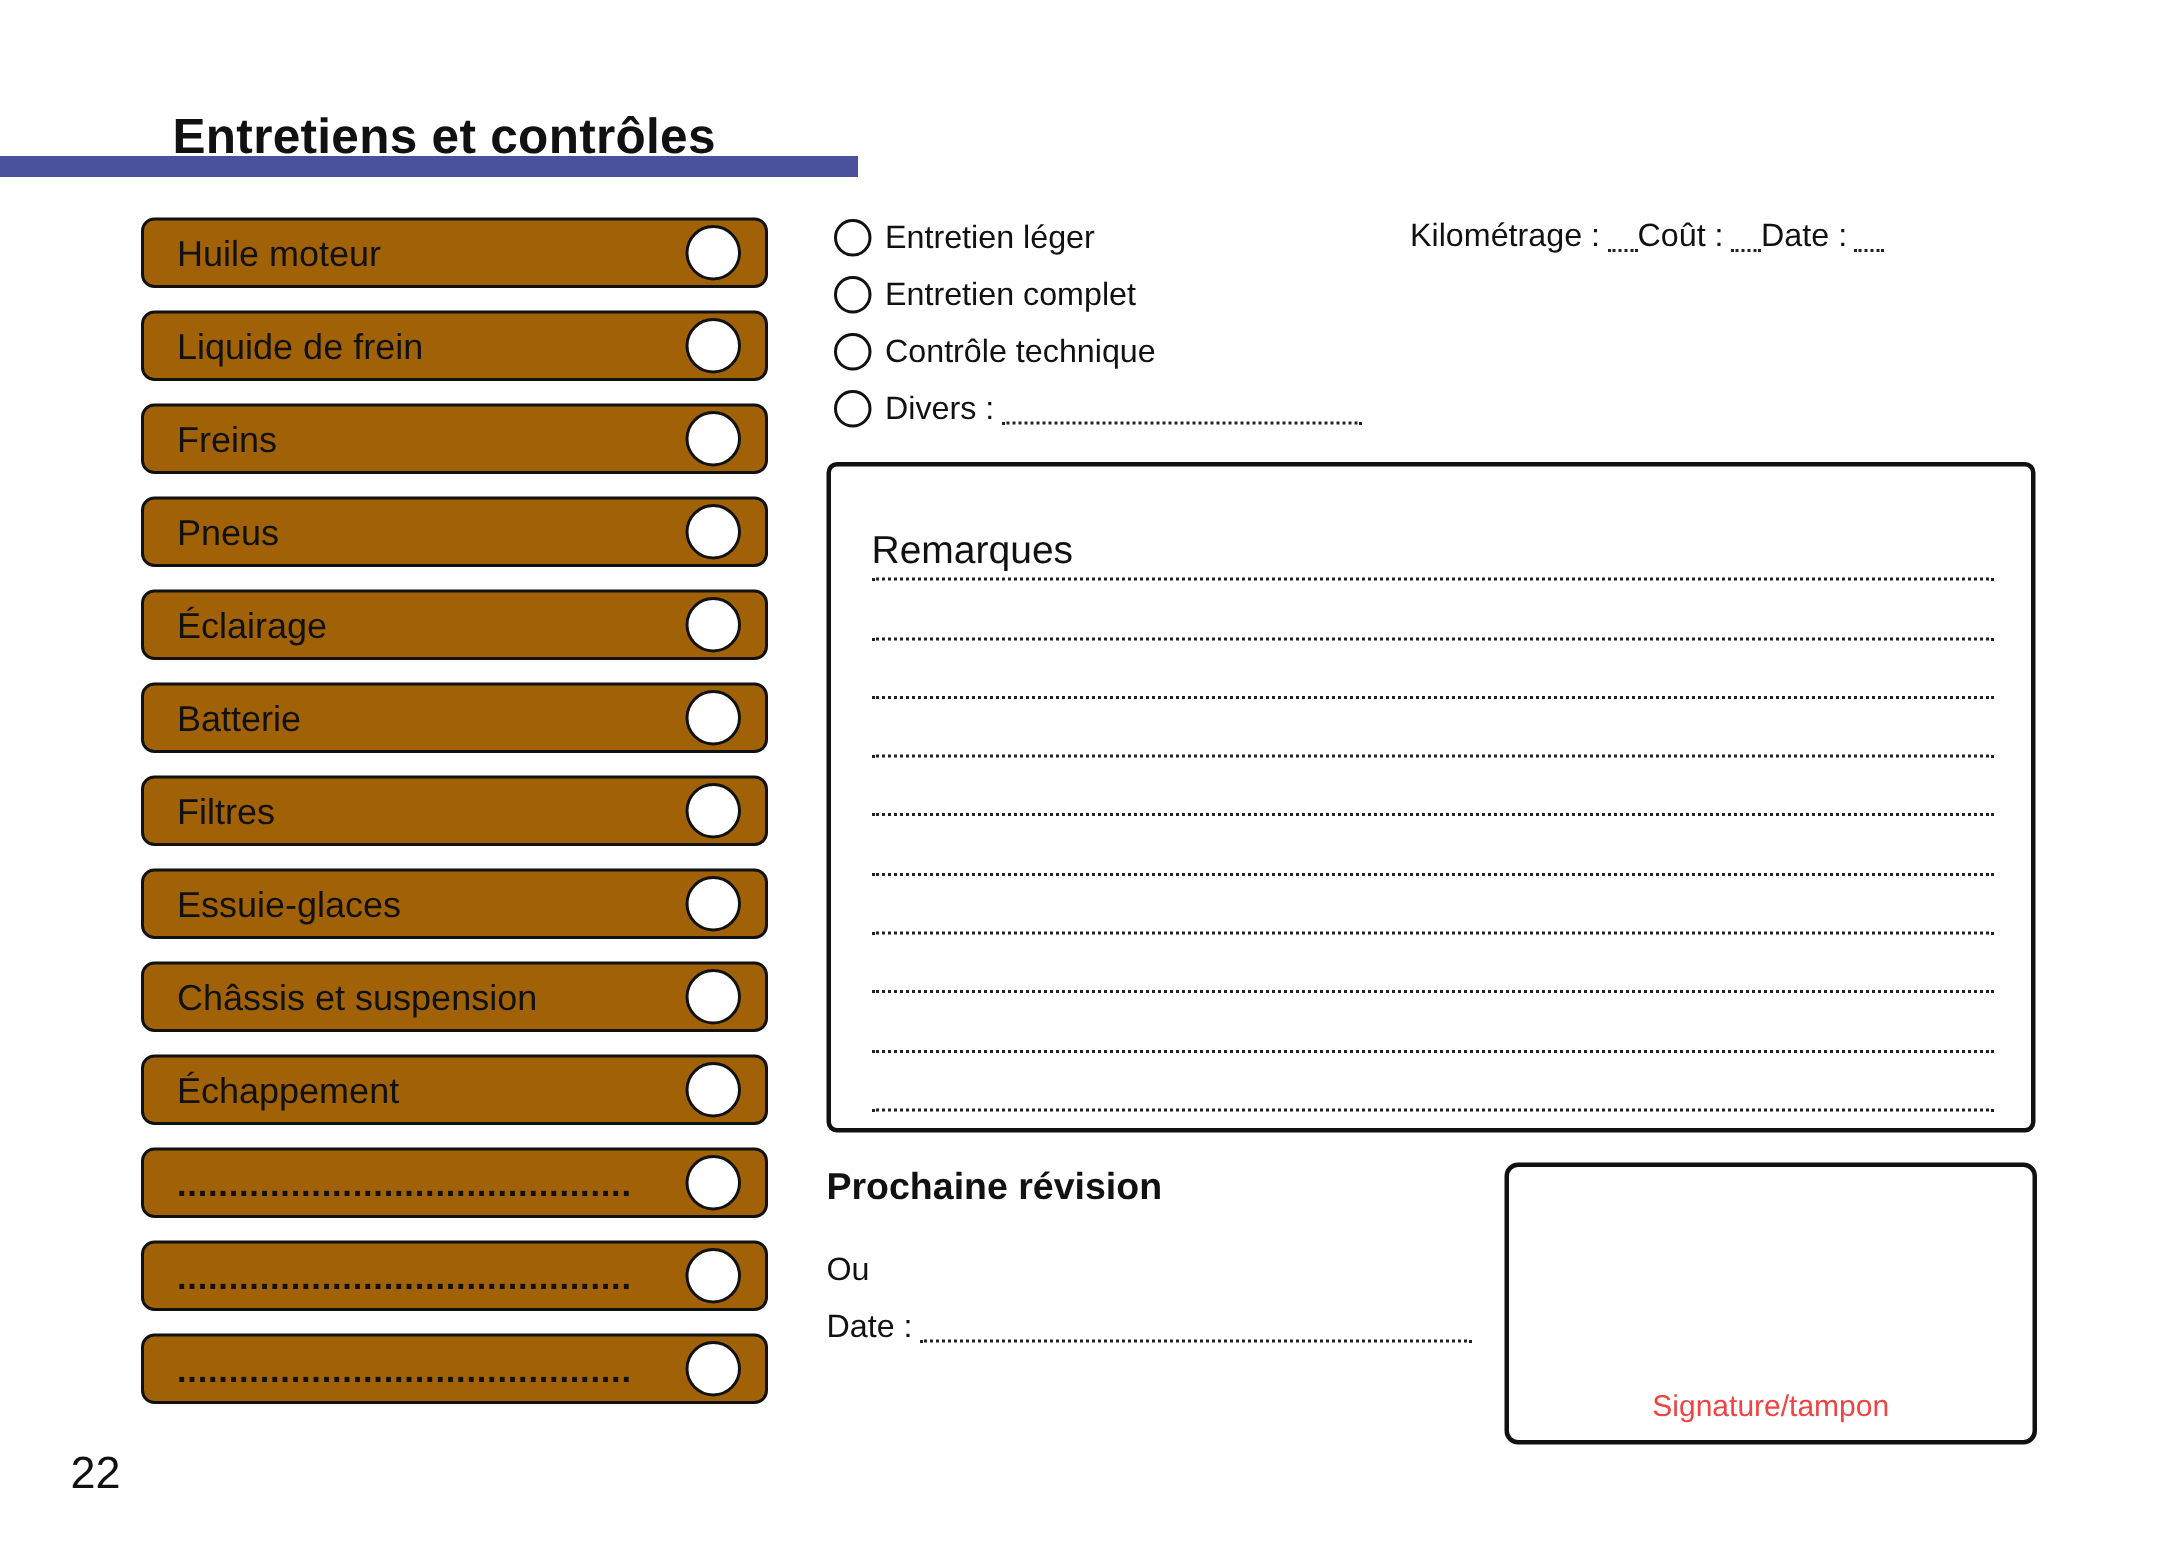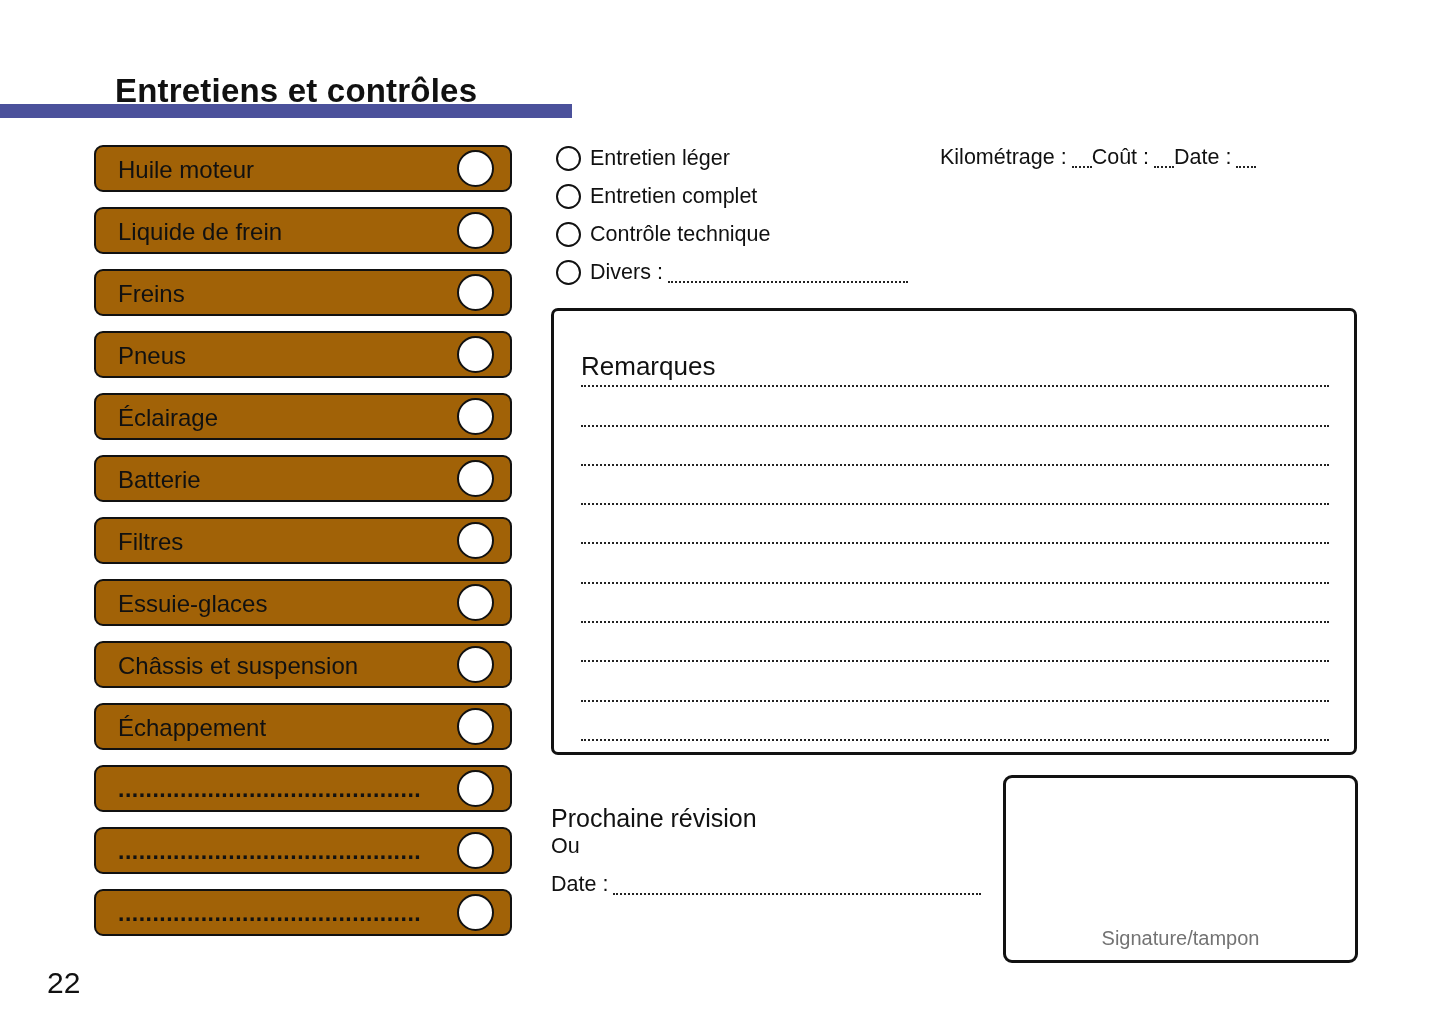--- a/index.html
+++ b/index.html
@@ -38,28 +38,28 @@
   .field-row .lbl{font-size:21.5px;white-space:nowrap;}
 
   
   .remarks-box{left:551px;top:308px;width:806px;height:447px;box-sizing:border-box;
     border:3px solid #111;border-radius:7px;background:#fff;}
   .remarks-title{position:absolute;left:27px;top:14px;font-size:26px;margin-top:26px;}
   .remarks-lines{position:absolute;left:27px;right:25px;top:37px;}
   .remark-line{height:37.3px;border-bottom:2px dotted #222;}
 
   
-  .next-title{left:551px;top:777px;font-size:25px;font-weight:normal;margin-top:27px;}
+  .next-title{left:551px;top:777px;font-size:25px;font-weight:bold;}
   .next-fields{left:551px;top:827px;width:430px;display:flex;flex-direction:column;}
 
   
   .signature-box{left:1003px;top:775px;width:355px;height:188px;box-sizing:border-box;
     border:3px solid #111;border-radius:9px;background:#fff;}
   .signature-label{position:absolute;left:0;right:0;bottom:10px;text-align:center;
-    color:#737373;font-size:20px;}
+    color:#ef4444;font-size:20px;}
 
   
   .page-number{left:47px;top:966px;font-size:30px;}
 </style>
 </head>
 <body>
 
 <div class="abs page-title">Entretiens et contrôles</div>
 <div class="abs accent-bar"></div>
 

